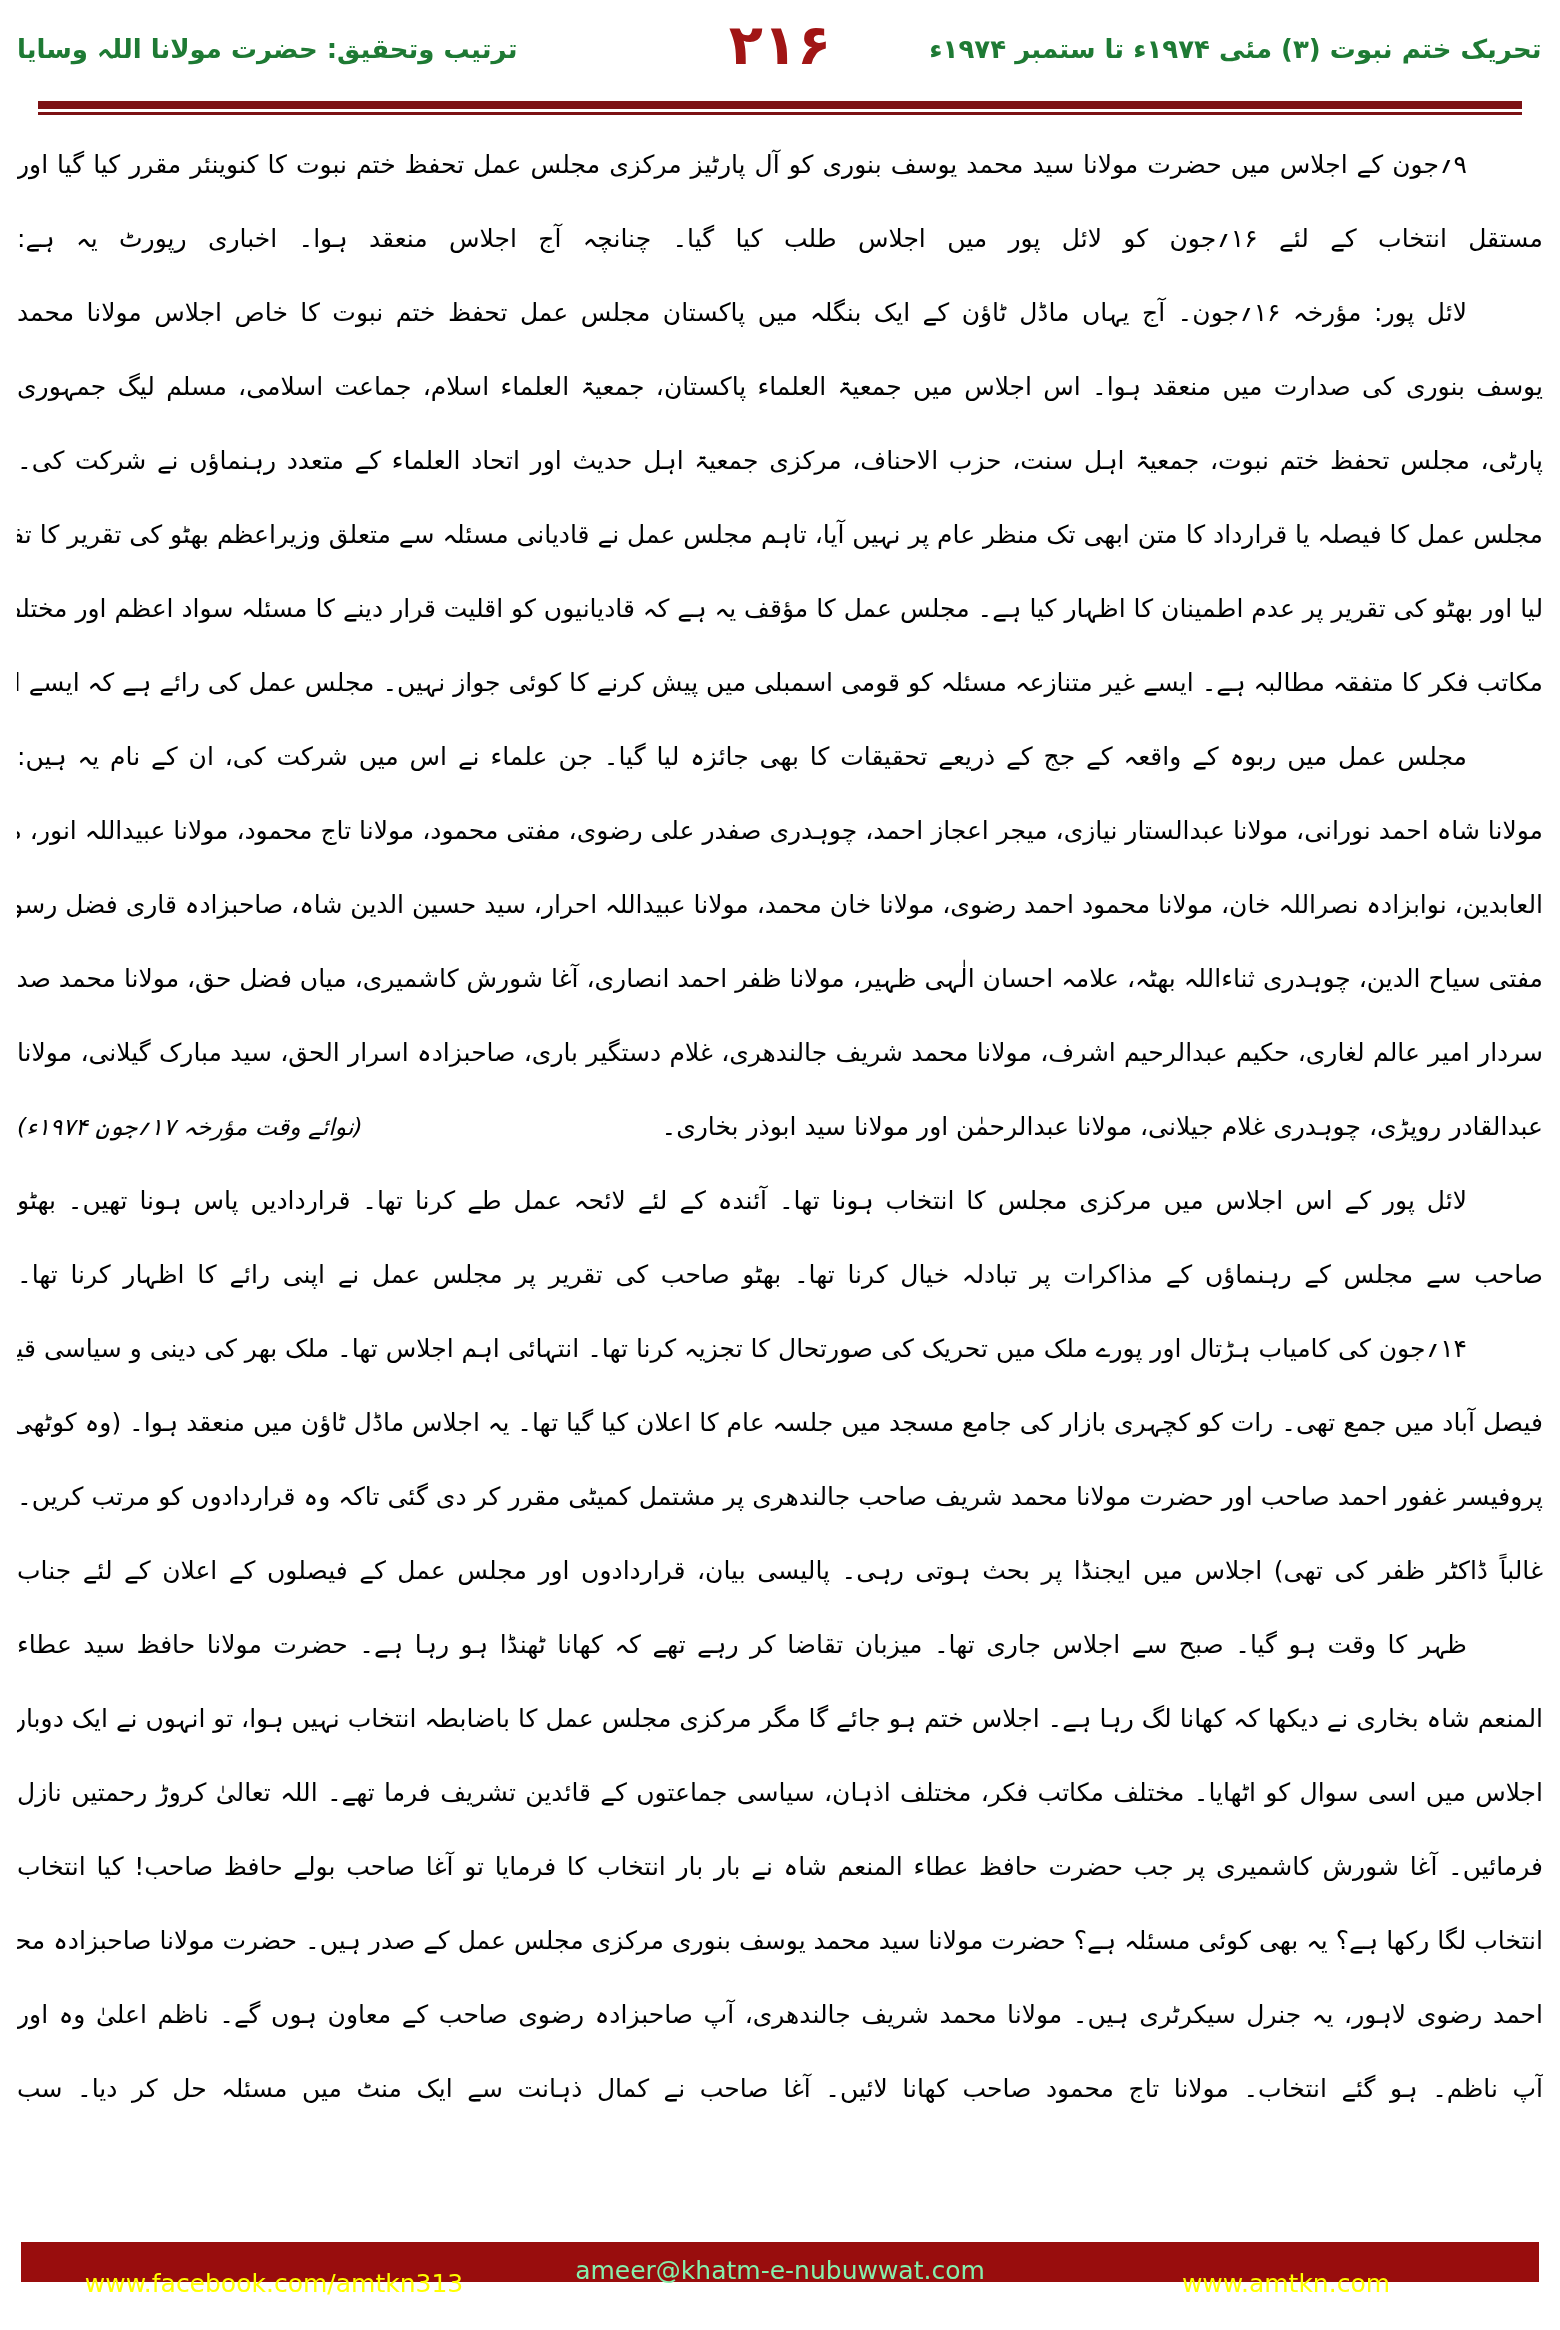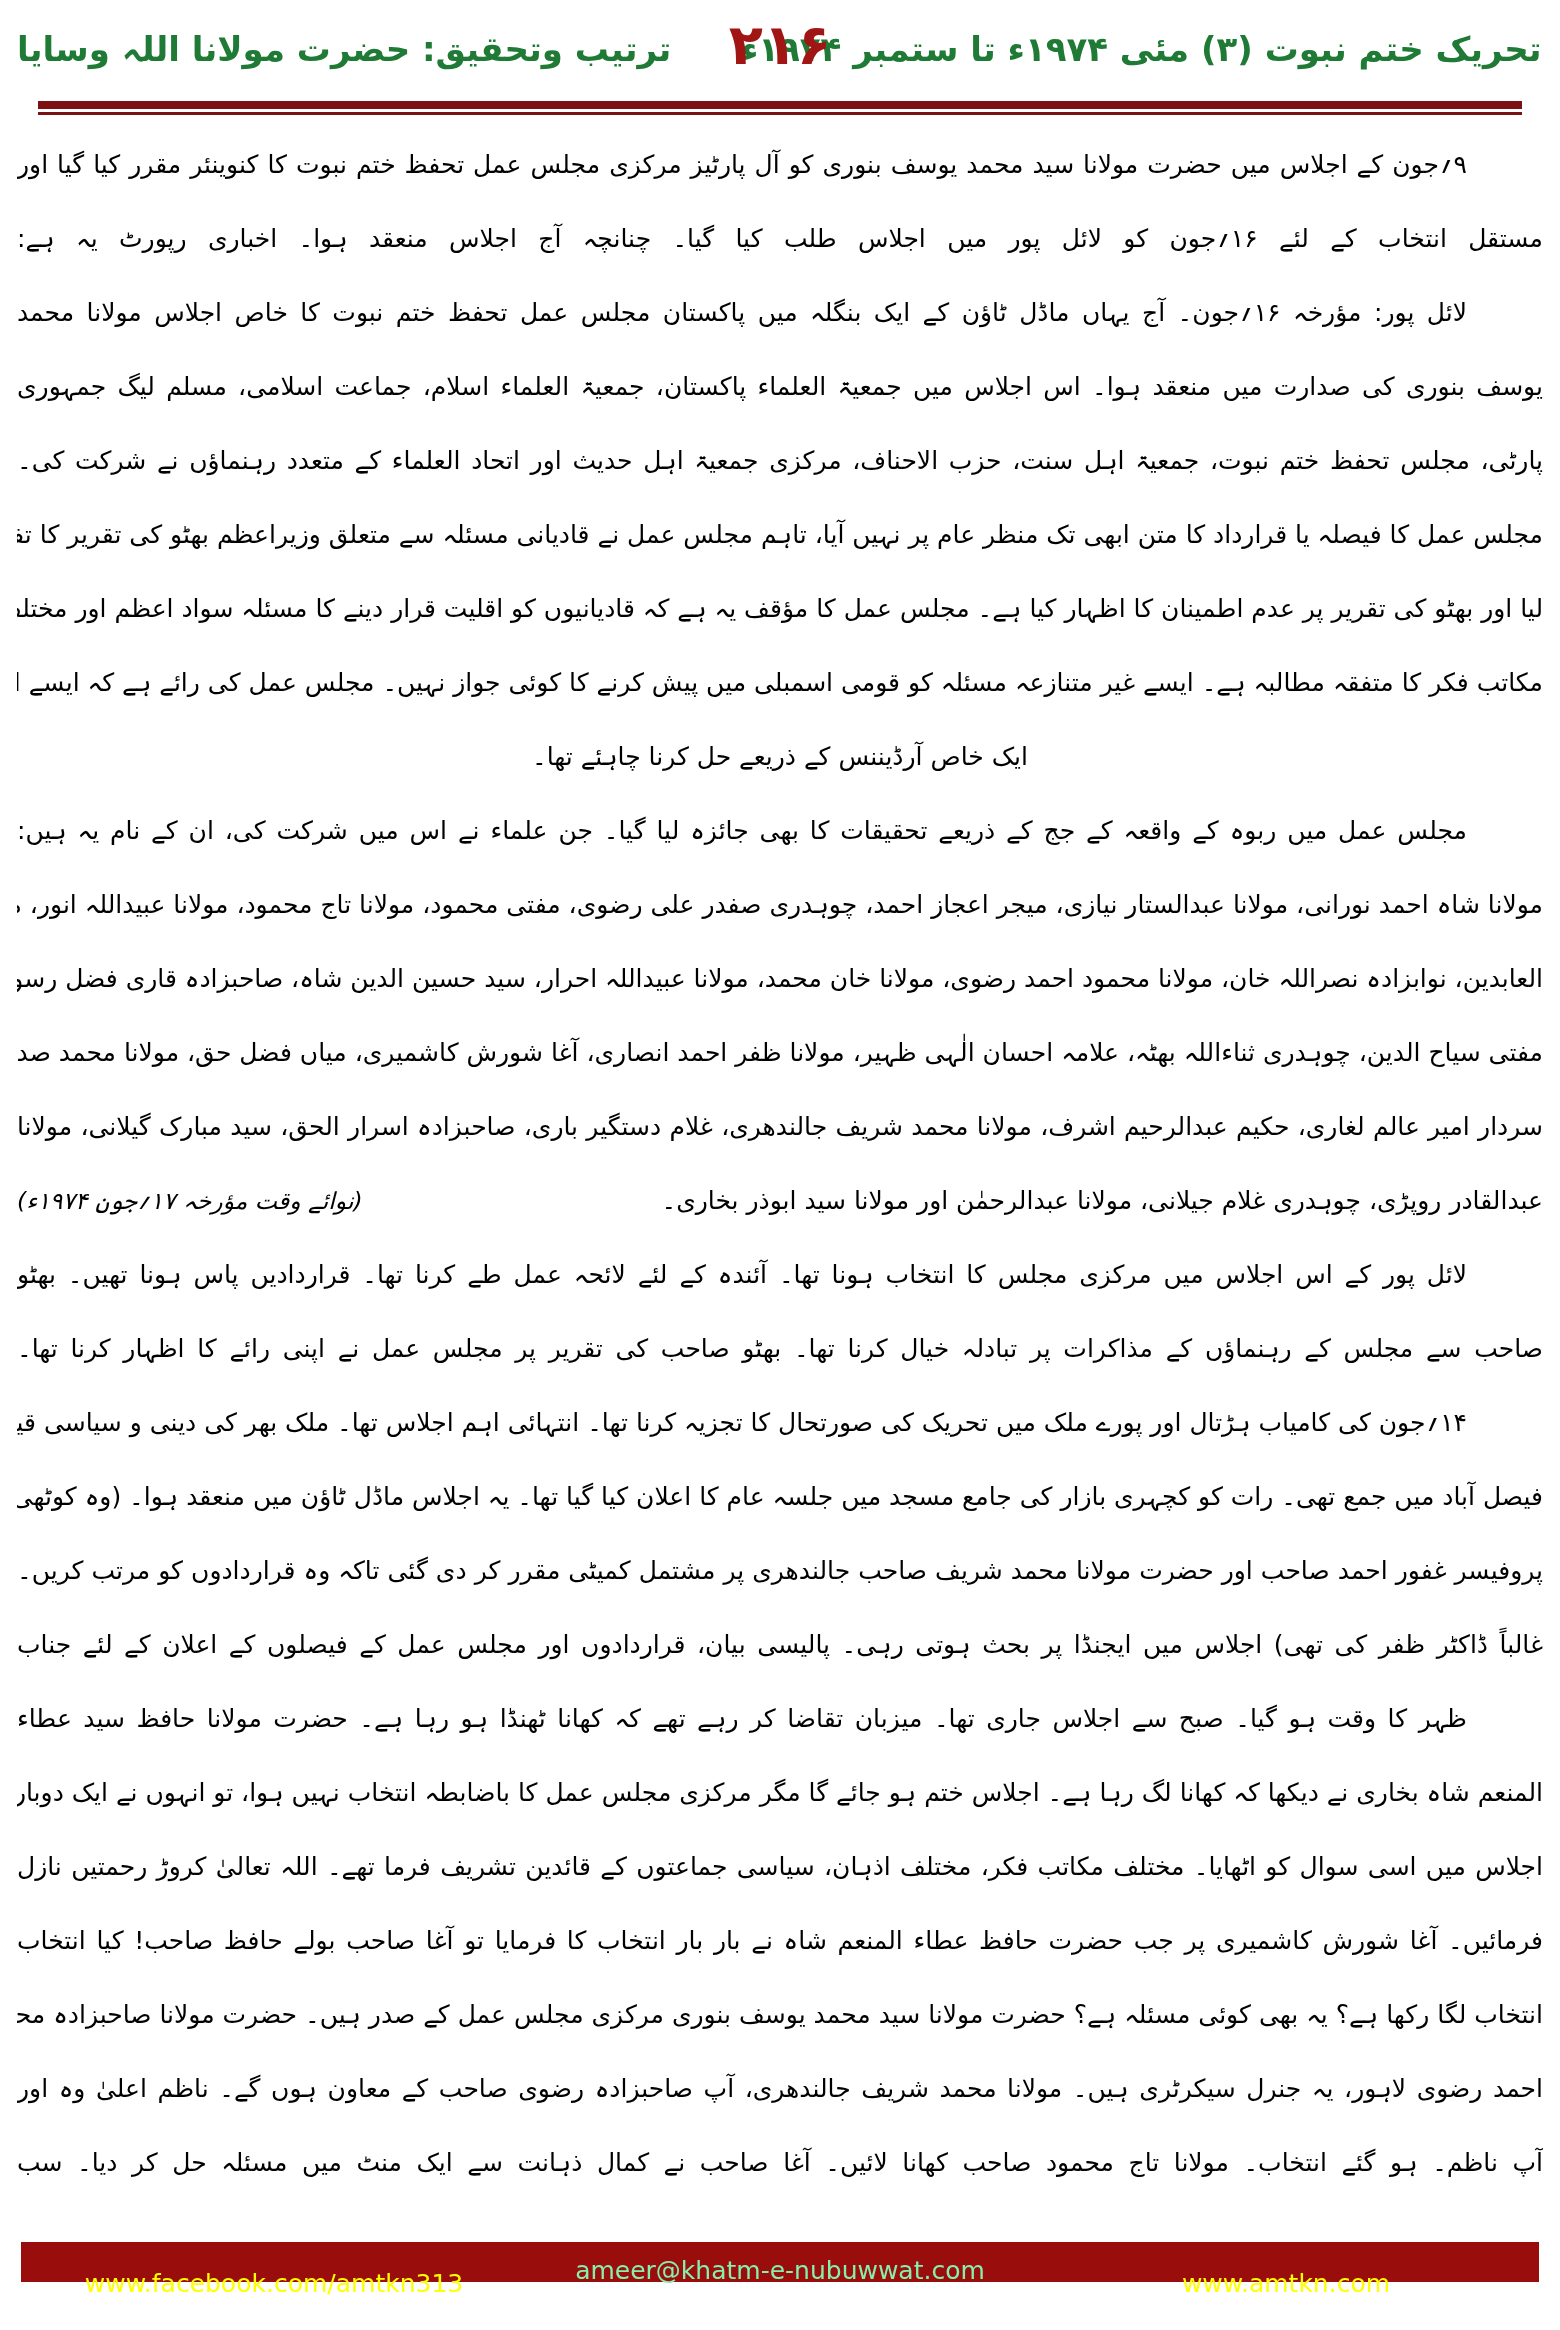--- a/index.html
+++ b/index.html
@@ -7,21 +7,21 @@
     position:relative;
     width:1560px;height:2330px;
     background:#ffffff;
     overflow:hidden;
     font-family:"DejaVu Sans",sans-serif;
     direction:rtl;
   }
   
   .hdr-text{
     position:absolute;top:23.5px;
-    font-size:34px;font-weight:bold;
+    font-size:26px;font-weight:bold;
     color:#1e7a34;
     white-space:nowrap;
     line-height:50px;
   }
   #hdr-right{right:18.5px;}
   #hdr-left{left:17px;}
   #hdr-page-num{
     position:absolute;top:20px;left:0;right:0;
     text-align:center;
     font-size:56px;font-weight:bold;
@@ -84,21 +84,20 @@
 
   <div id="body-text">
       <div class="line indent">۹؍جون کے اجلاس میں حضرت مولانا سید محمد یوسف بنوری کو آل پارٹیز مرکزی مجلس عمل تحفظ ختم نبوت کا کنوینئر مقرر کیا گیا اور</div>
       <div class="line">مستقل انتخاب کے لئے ۱۶؍جون کو لائل پور میں اجلاس طلب کیا گیا۔ چنانچہ آج اجلاس منعقد ہوا۔ اخباری رپورٹ یہ ہے:</div>
       <div class="line indent">لائل پور: مؤرخہ ۱۶؍جون۔ آج یہاں ماڈل ٹاؤن کے ایک بنگلہ میں پاکستان مجلس عمل تحفظ ختم نبوت کا خاص اجلاس مولانا محمد</div>
       <div class="line">یوسف بنوری کی صدارت میں منعقد ہوا۔ اس اجلاس میں جمعیۃ العلماء پاکستان، جمعیۃ العلماء اسلام، جماعت اسلامی، مسلم لیگ جمہوری</div>
       <div class="line">پارٹی، مجلس تحفظ ختم نبوت، جمعیۃ اہل سنت، حزب الاحناف، مرکزی جمعیۃ اہل حدیث اور اتحاد العلماء کے متعدد رہنماؤں نے شرکت کی۔</div>
       <div class="line">مجلس عمل کا فیصلہ یا قرارداد کا متن ابھی تک منظر عام پر نہیں آیا، تاہم مجلس عمل نے قادیانی مسئلہ سے متعلق وزیراعظم بھٹو کی تقریر کا تفصیلی جائزہ</div>
       <div class="line">لیا اور بھٹو کی تقریر پر عدم اطمینان کا اظہار کیا ہے۔ مجلس عمل کا مؤقف یہ ہے کہ قادیانیوں کو اقلیت قرار دینے کا مسئلہ سواد اعظم اور مختلف</div>
       <div class="line">مکاتب فکر کا متفقہ مطالبہ ہے۔ ایسے غیر متنازعہ مسئلہ کو قومی اسمبلی میں پیش کرنے کا کوئی جواز نہیں۔ مجلس عمل کی رائے ہے کہ ایسے اہم مسئلہ کو</div>
-      <div class="line center">ایک خاص آرڈیننس کے ذریعے حل کرنا چاہئے تھا۔</div>
       <div class="line indent">مجلس عمل میں ربوہ کے واقعہ کے جج کے ذریعے تحقیقات کا بھی جائزہ لیا گیا۔ جن علماء نے اس میں شرکت کی، ان کے نام یہ ہیں:</div>
       <div class="line">مولانا شاہ احمد نورانی، مولانا عبدالستار نیازی، میجر اعجاز احمد، چوہدری صفدر علی رضوی، مفتی محمود، مولانا تاج محمود، مولانا عبیداللہ انور، مفتی زین</div>
       <div class="line">العابدین، نوابزادہ نصراللہ خان، مولانا محمود احمد رضوی، مولانا خان محمد، مولانا عبیداللہ احرار، سید حسین الدین شاہ، صاحبزادہ قاری فضل رسول،</div>
       <div class="line">مفتی سیاح الدین، چوہدری ثناءاللہ بھٹہ، علامہ احسان الٰہی ظہیر، مولانا ظفر احمد انصاری، آغا شورش کاشمیری، میاں فضل حق، مولانا محمد صدیق،</div>
       <div class="line">سردار امیر عالم لغاری، حکیم عبدالرحیم اشرف، مولانا محمد شریف جالندھری، غلام دستگیر باری، صاحبزادہ اسرار الحق، سید مبارک گیلانی، مولانا</div>
       <div class="line split">
         <span>عبدالقادر روپڑی، چوہدری غلام جیلانی، مولانا عبدالرحمٰن اور مولانا سید ابوذر بخاری۔</span>
         <span class="note">(نوائے وقت مؤرخہ ۱۷؍جون ۱۹۷۴ء)</span>
       </div>
       <div class="line indent">لائل پور کے اس اجلاس میں مرکزی مجلس کا انتخاب ہونا تھا۔ آئندہ کے لئے لائحہ عمل طے کرنا تھا۔ قراردادیں پاس ہونا تھیں۔ بھٹو</div>

